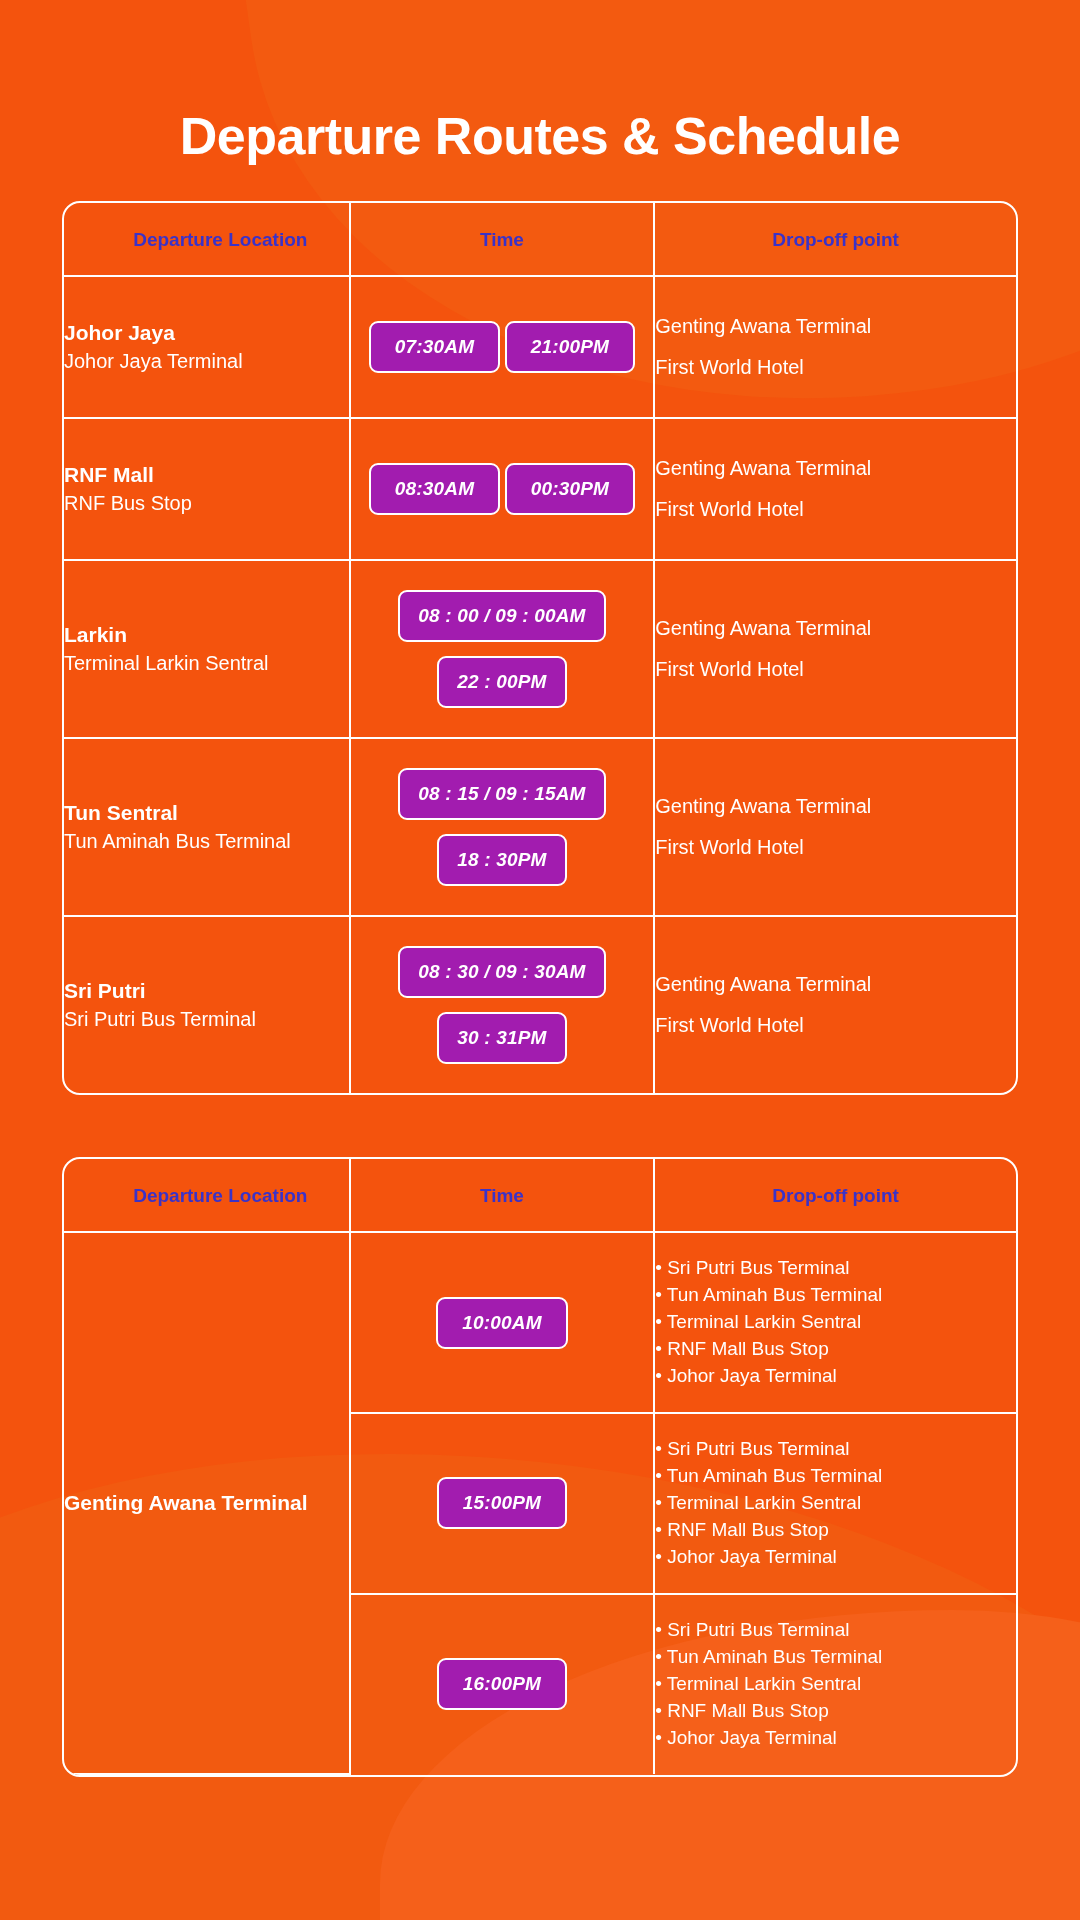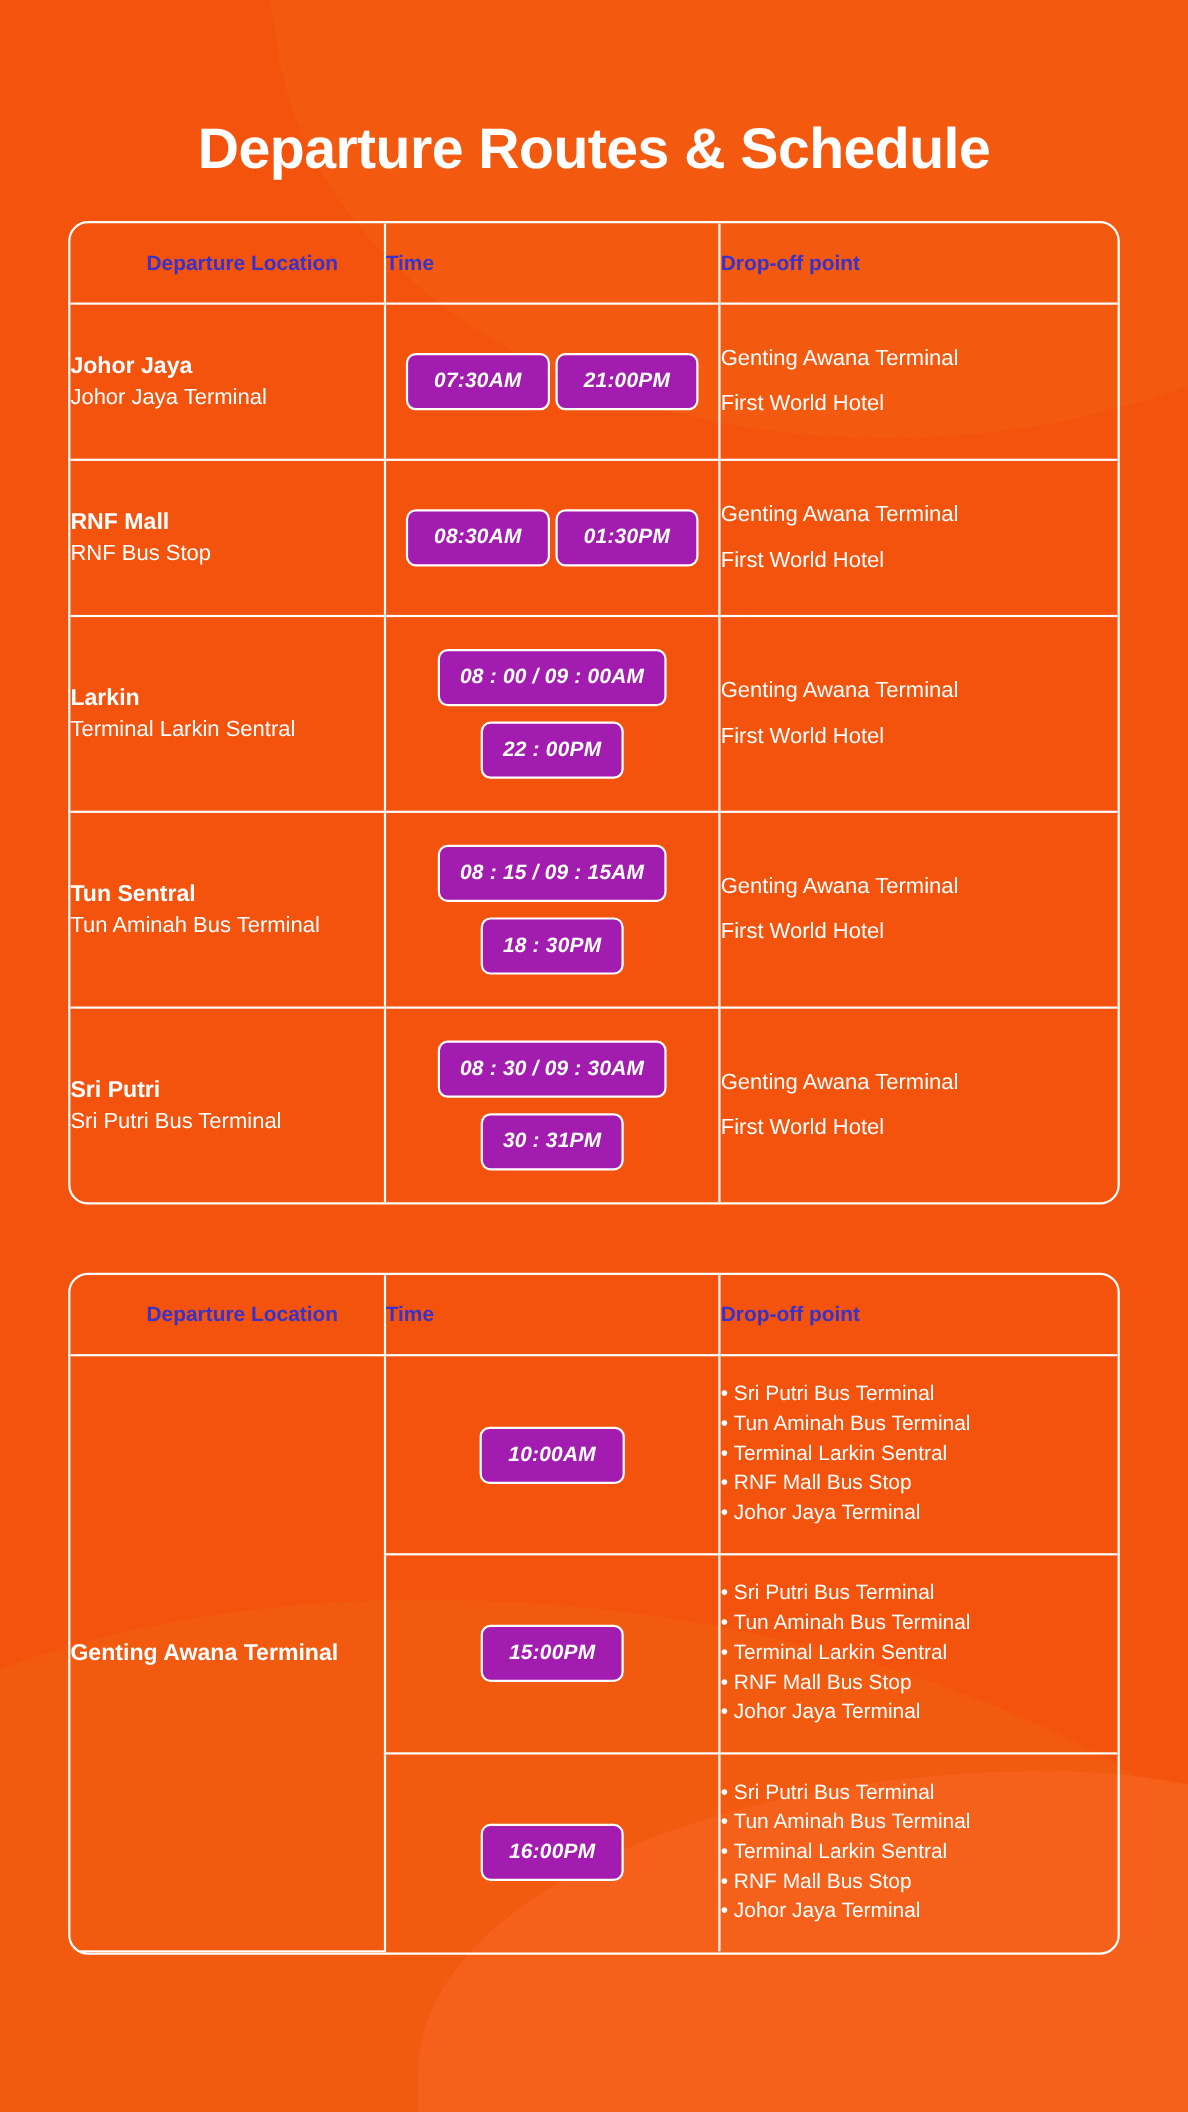--- a/index.html
+++ b/index.html
@@ -81,21 +81,21 @@
 
   table.sched col.c1 { width: 30%; }
   table.sched col.c2 { width: 32%; }
   table.sched col.c3 { width: 38%; }
 
   table.sched thead th {
     color: #3a32c8;
     font-size: 19px;
     font-weight: bold;
     padding: 26px 0 24px 0;
-    text-align: left;
+    text-align: center;
     border-bottom: 2px solid #ffffff;
   }
   table.sched thead th.left {
     text-align: center;
     padding-left: 28px;
   }
   table.sched thead th.mid-border { border-left: 2px solid #ffffff; }
 
   table.sched tbody td {
     border-bottom: 2px solid #ffffff;
@@ -216,21 +216,21 @@
           </td>
         </tr>
 
         <tr>
           <td class="loc">
             <div class="name">RNF Mall</div>
             <div class="sub">RNF Bus Stop</div>
           </td>
           <td class="times">
             <div class="pill">08:30AM</div>
-            <div class="pill">01:30PM</div>
+            <div class="pill">00:30PM</div>
           </td>
           <td class="drop">
             <div class="dp">Genting Awana Terminal</div>
             <div class="dp">First World Hotel</div>
           </td>
         </tr>
 
         <tr>
           <td class="loc">
             <div class="name">Larkin</div>

